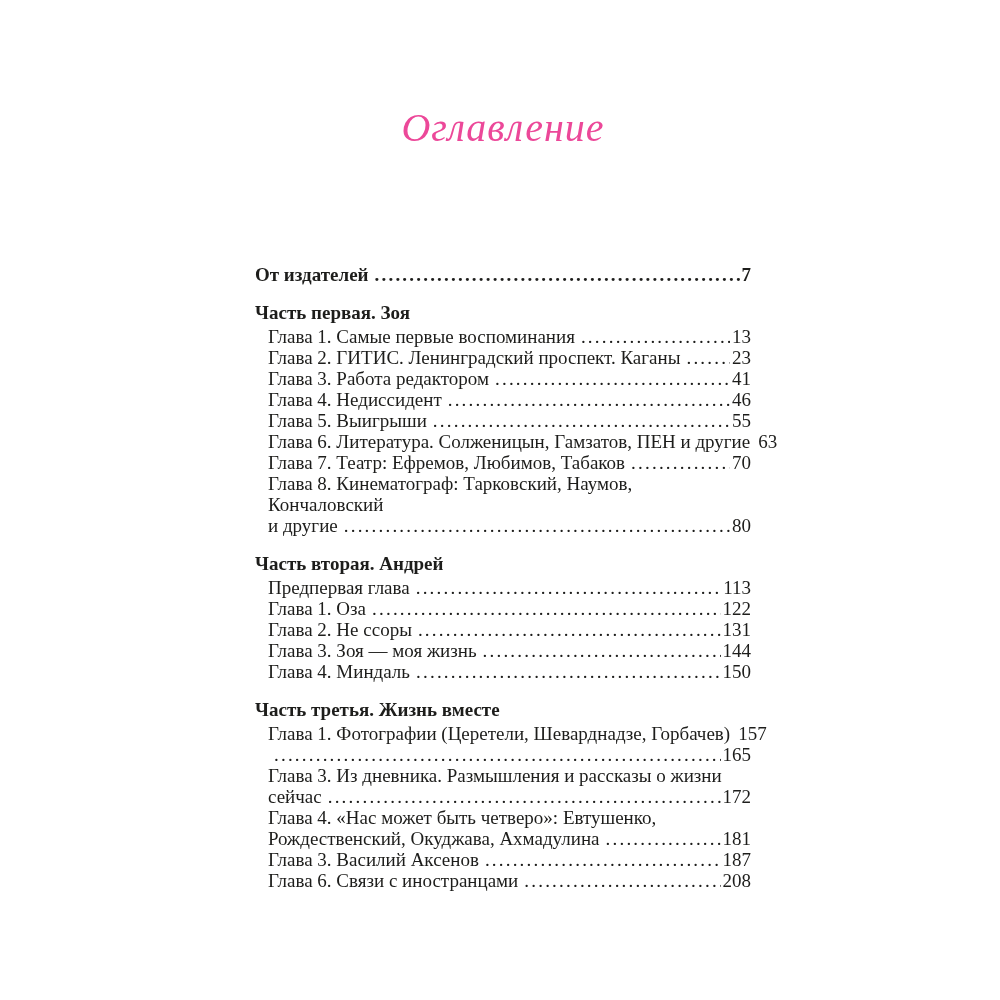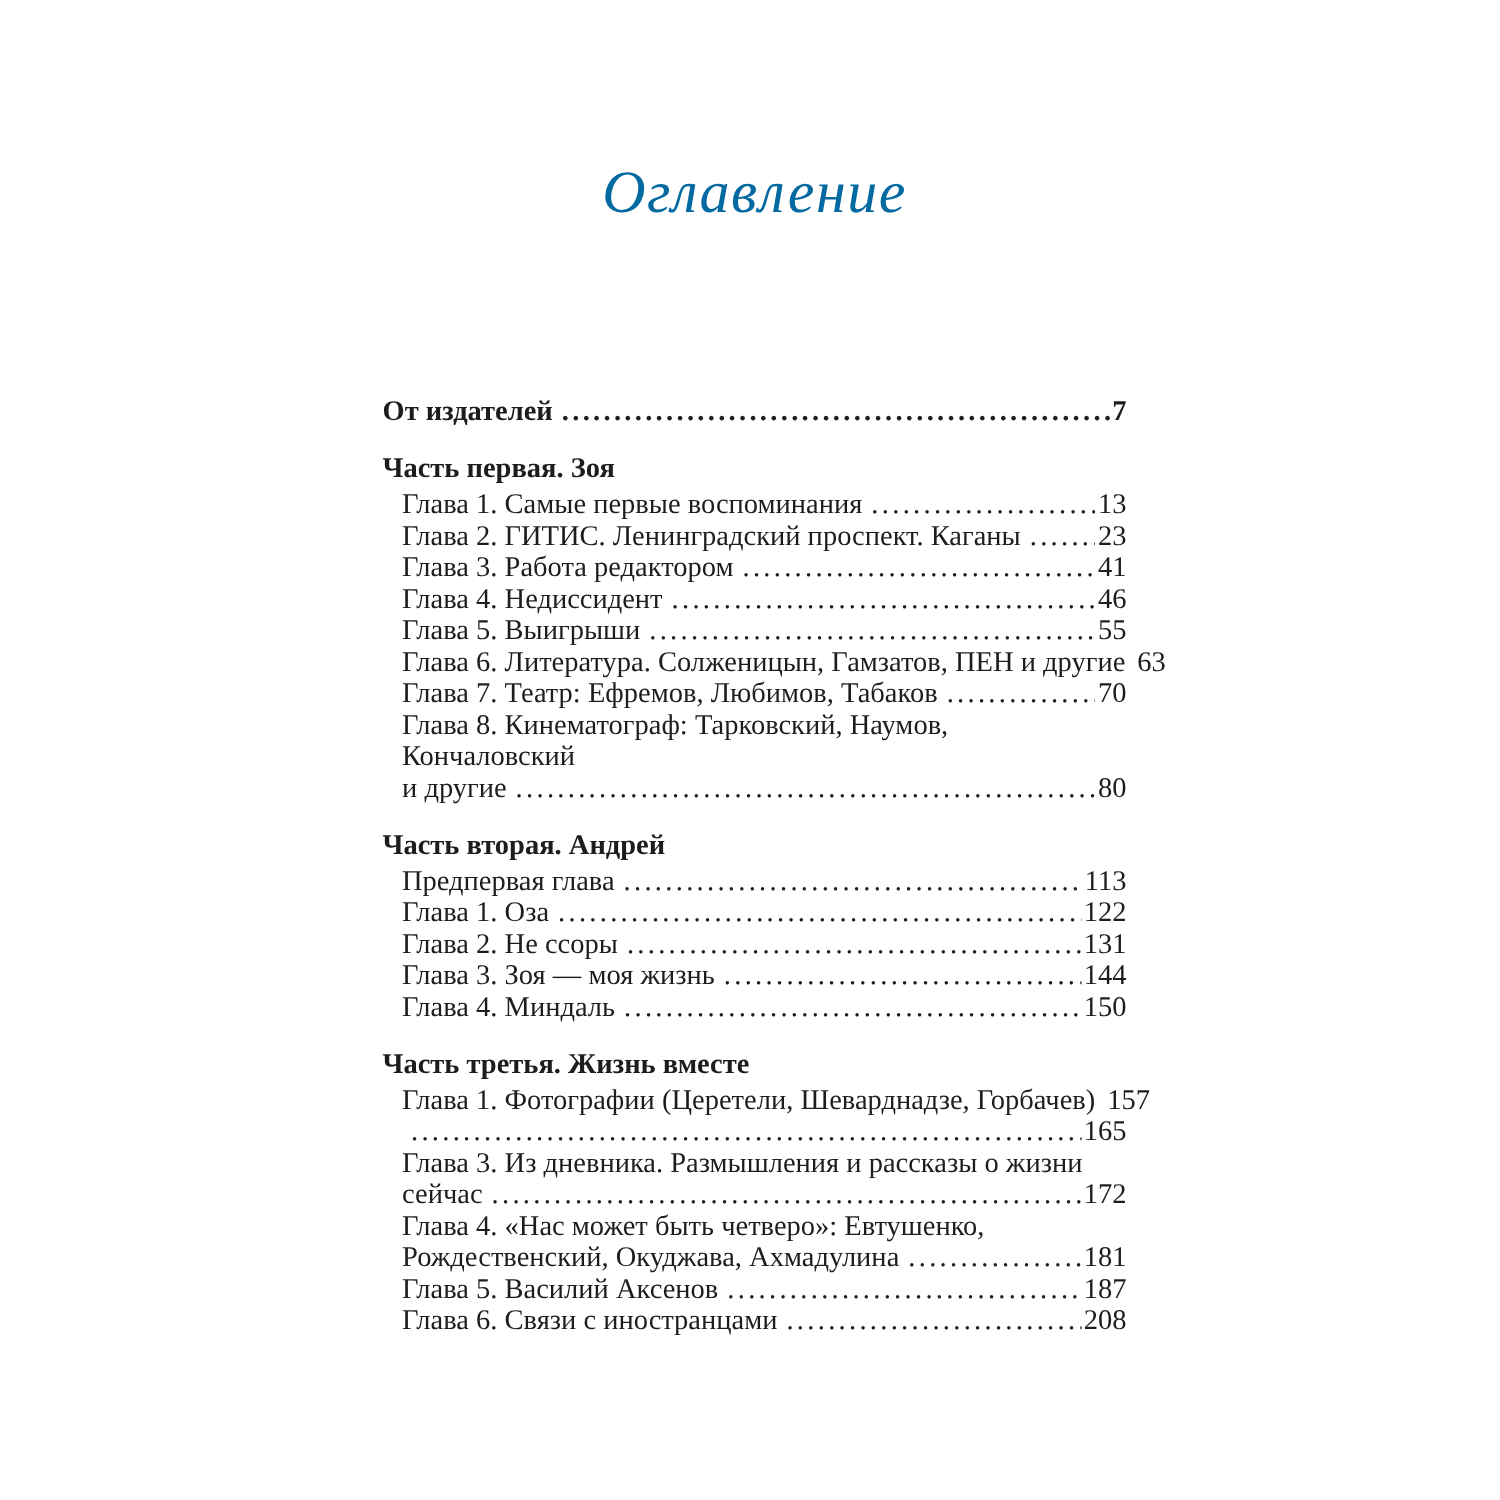--- a/index.html
+++ b/index.html
@@ -19,21 +19,21 @@
   .title {
     position: absolute;
     top: 104px;
     left: 255px;
     width: 496px;
     text-align: center;
     font-size: 40px;
     font-style: italic;
     font-weight: 400;
     letter-spacing: 1px;
-    color: #0369a1;
+    color: #ec4899;
   }
   .toc {
     position: absolute;
     left: 255px;
     top: 264px;
     width: 496px;
     font-size: 19px;
     line-height: 21px;
   }
   .front-entry { font-weight: bold; }
@@ -198,21 +198,21 @@
           <div class="entry">
             <div class="entry-line">Глава 4. «Нас может быть четверо»: Евтушенко,</div>
             <div class="entry-row">
               <span class="entry-label">Рождественский, Окуджава, Ахмадулина</span>
               <span class="dots"></span>
               <span class="pagenum">181</span>
             </div>
           </div>
           <div class="entry">
             <div class="entry-row">
-              <span class="entry-label">Глава 5. Василий Аксенов</span>
+              <span class="entry-label">Глава 3. Василий Аксенов</span>
               <span class="dots"></span>
               <span class="pagenum">187</span>
             </div>
           </div>
           <div class="entry">
             <div class="entry-row">
               <span class="entry-label">Глава 6. Связи с иностранцами</span>
               <span class="dots"></span>
               <span class="pagenum">208</span>
             </div>

